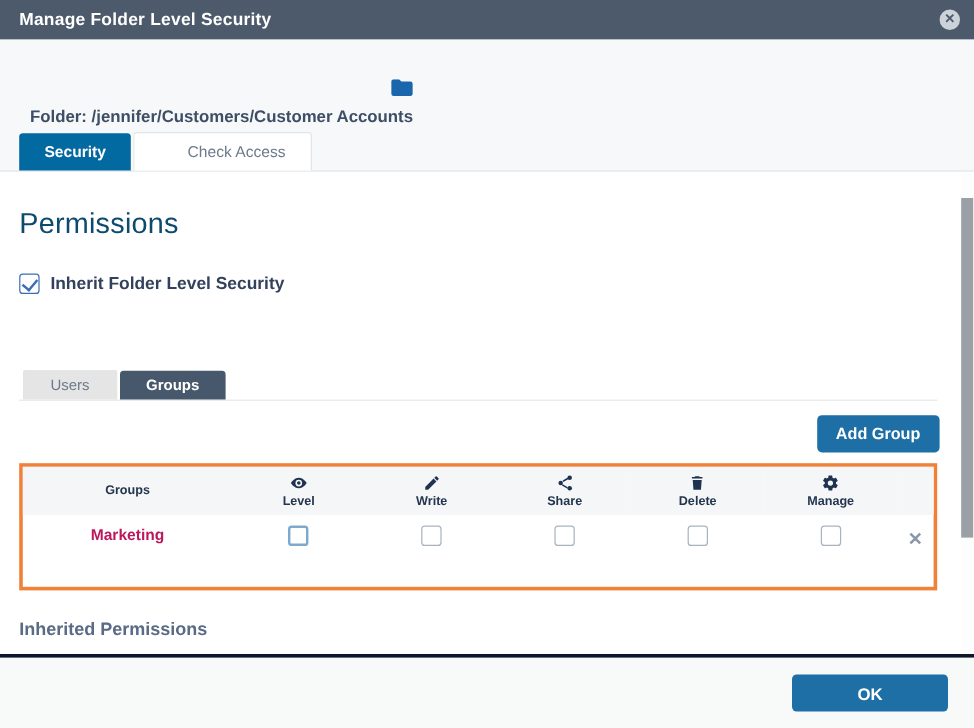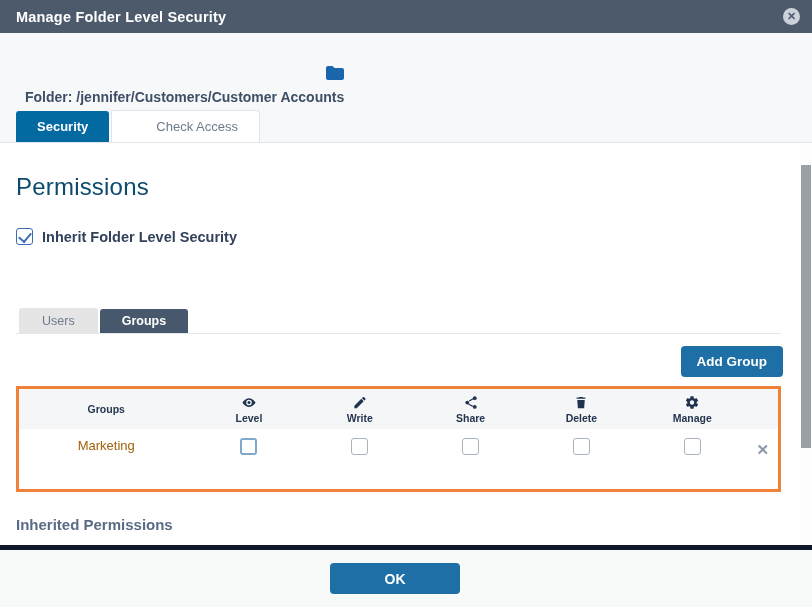--- a/index.html
+++ b/index.html
@@ -98,35 +98,35 @@
   }
   table.perm-table { width: 100%; border-collapse: collapse; }
   .perm-table thead tr { background: #f5f6f7; height: 40px; }
   .perm-table th { font-size: 10.5px; font-weight: bold; color: #24364f; text-align: center; vertical-align: middle; }
   .col-group { width: 23%; }
   .col-perm { width: 14.6%; }
   .col-remove { width: 4%; }
   .hdr-icon { display: block; margin: 0 auto 2px auto; width: 16px; height: 15px; color: #1f3350; }
   .hdr-icon svg { display: block; width: 100%; height: 100%; }
   .perm-table tbody td { vertical-align: top; padding-top: 9px; height: 60px; text-align: center; }
-  .row-group-name { font-size: 13px; color: #a16207; padding-top: 3px; }
+  .row-group-name { font-size: 13px; color: #be185d; padding-top: 3px; font-weight: bold; }
   .row-cb {
     appearance: none; -webkit-appearance: none;
     width: 17px; height: 17px; border: 1px solid #a9b3bf; border-radius: 3px;
     background: #fff; cursor: pointer; display: inline-block;
   }
   .row-cb.cb-focus { border: 2px solid #7fa9cc; }
   .row-remove { color: #8a97a8; font-size: 15px; cursor: pointer; line-height: 1; padding-top: 4px; display: inline-block; font-weight: bold; }
   
   .inherited-heading { margin-top: 24px; font-size: 15px; font-weight: bold; color: #5a6b85; }
   
   .footer {
     position: absolute; bottom: 0; left: 0; right: 0; height: 62px;
-    background: #f8f9f9; border-top: 5px solid #0f172a;
-    display: flex; align-items: center; justify-content: center;
+    background: #f8f9f9; border-top: 3px solid #0f172a;
+    display: flex; align-items: center; justify-content: flex-end;
     padding-right: 22px;
   }
   .btn-ok { width: 130px; height: 31px; font-size: 14px; }
   
   .scrollbar-track {
     position: absolute; top: 145px; right: 1px; width: 10px; bottom: 63px;
     background: #fdfdfd;
   }
   .scrollbar-thumb {
     position: absolute; top: 20px; left: 0; width: 10px; height: 283px;

